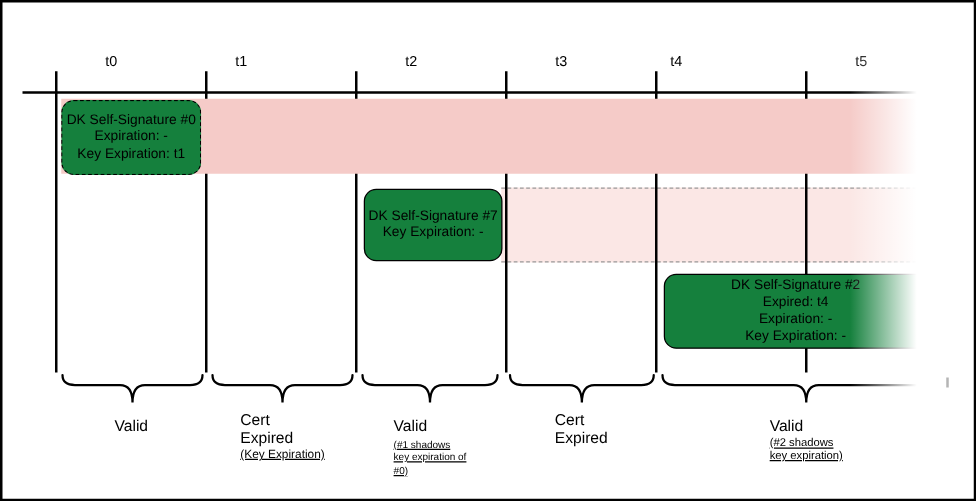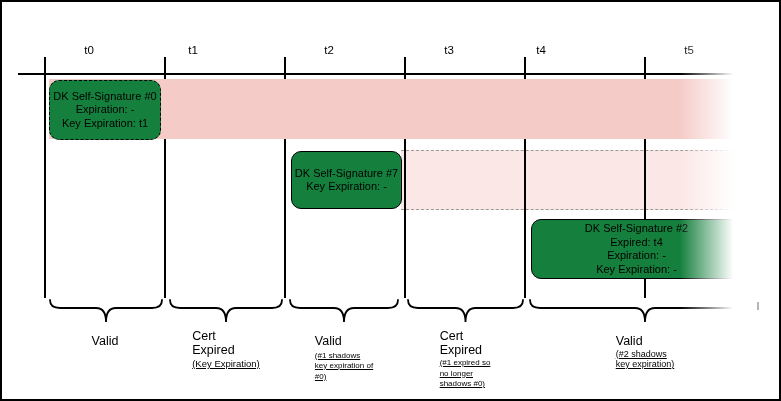--- a/index.html
+++ b/index.html
@@ -117,23 +117,20 @@
   <div class="period" style="left:344px;top:335px">
     <div class="period-main">Valid</div>
     <div class="period-caption" style="margin-top:2px">(#1 shadows
 key expiration of
 #0)</div>
   </div>
 
   <div class="period" style="left:465px;top:330px">
     <div class="period-main">Cert
 Expired</div>
-    <div class="period-caption" style="margin-top:1px">(#1 expired so
-no longer
-shadows #0)</div>
   </div>
 
   <div class="period" style="left:645px;top:335px">
     <div class="period-main">Valid</div>
     <div class="period-caption" style="font-size:9px">(#2 shadows
 key expiration)</div>
   </div>
 
   <div class="fade"></div>
   <div class="hook-remnant"></div>

